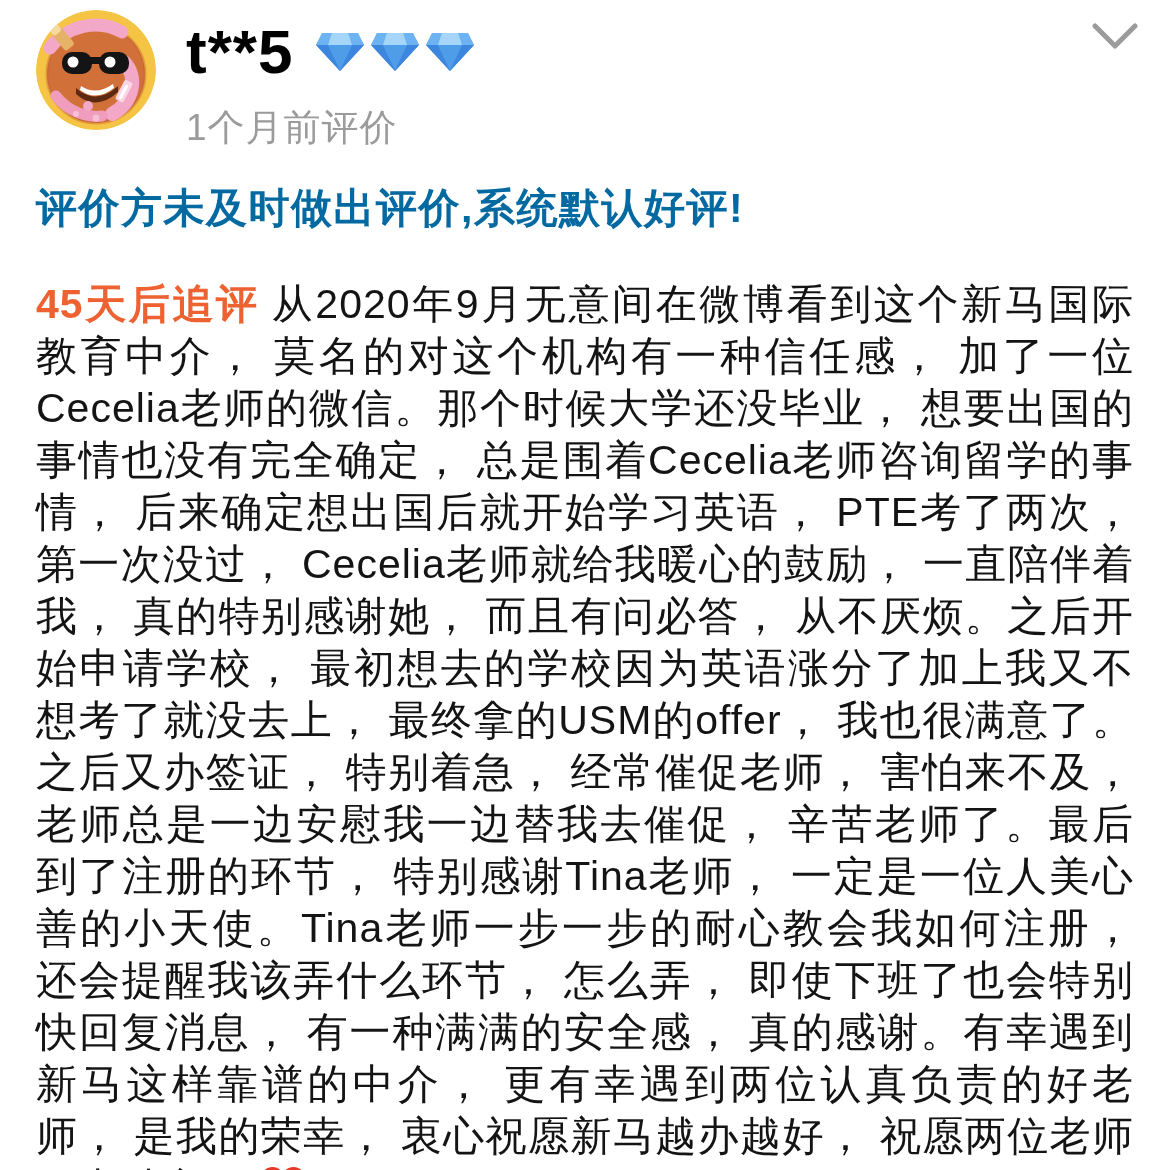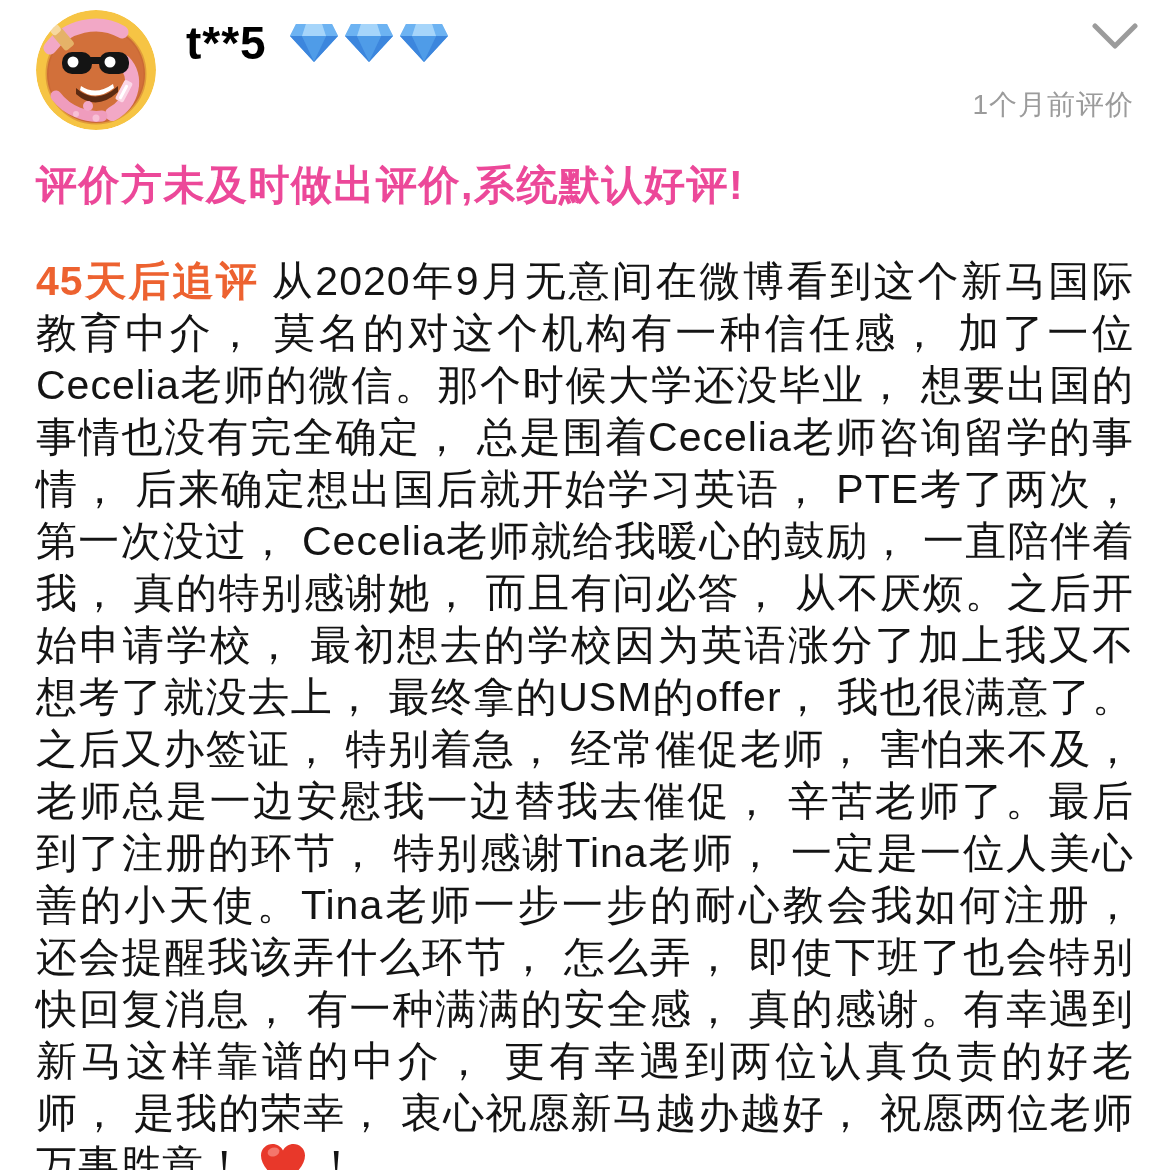--- a/index.html
+++ b/index.html
@@ -35,55 +35,54 @@
     margin-left: 30px;
     flex: 1 1 auto;
     padding-top: 6px;
   }
   .name-row {
     display: flex;
     align-items: center;
     gap: 22px;
   }
   .username {
-    font-size: 46px;
+    font-size: 62px;
     font-weight: 700;
     color: #000000;
     letter-spacing: 1px;
   }
   .diamonds {
     display: flex;
     align-items: center;
     gap: 5px;
   }
   .diamond {
     width: 50px;
     height: 44px;
     display: block;
   }
   .time {
     margin-top: 16px;
-    font-size: 28px;
+    font-size: 37px;
     color: #9b9b9b;
     letter-spacing: 1px;
-    text-align: right;
   }
   .chevron {
     position: absolute;
     right: 32px;
     top: 22px;
     width: 46px;
     height: 28px;
   }
   
   .default-note {
     margin: 28px 36px 0 36px;
     font-size: 41px;
     font-weight: 700;
-    color: #ec4899;
+    color: #0369a1;
     letter-spacing: 1.5px;
   }
   .followup {
     margin: 42px 36px 0 36px;
     font-size: 41px;
     line-height: 52px;
     font-weight: 500;
     color: #141414;
     letter-spacing: 1px;
     text-align: justify;

